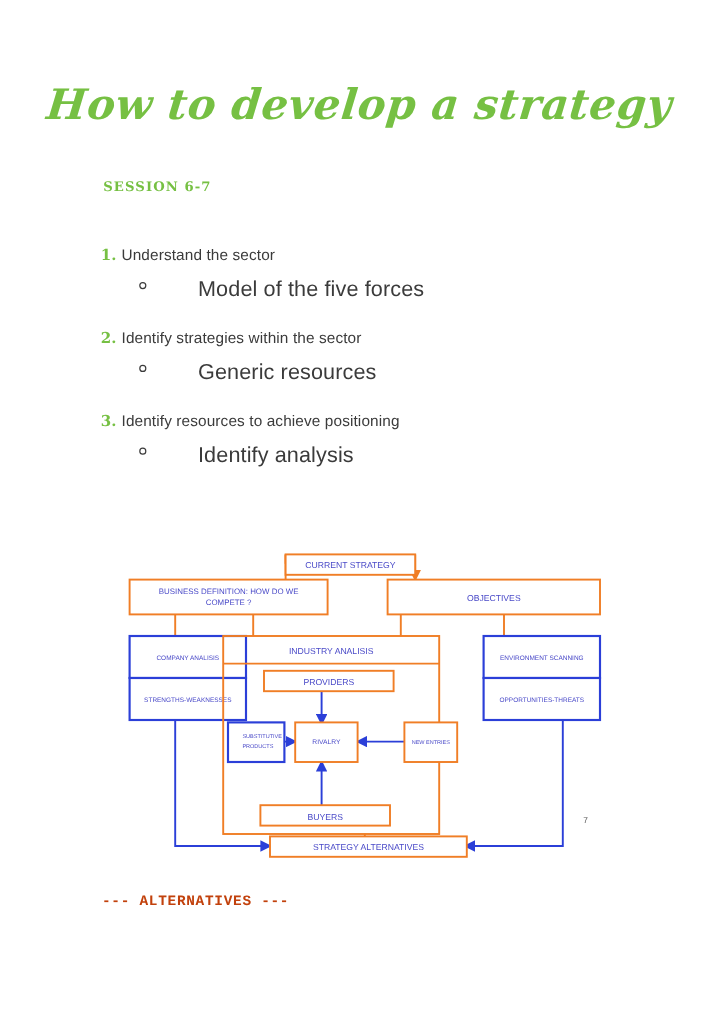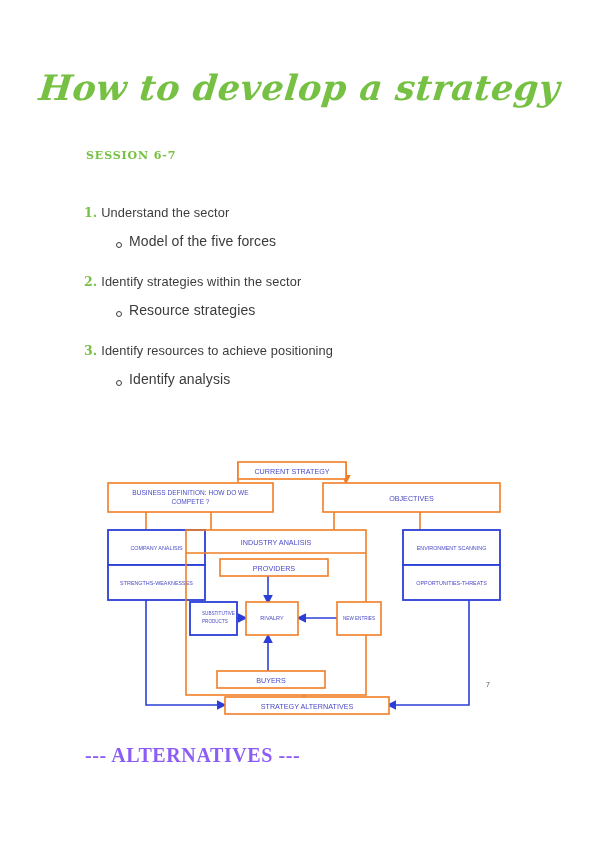--- a/index.html
+++ b/index.html
@@ -65,27 +65,28 @@
   .li-num {
     color: #76c043;
     font-weight: bold;
     font-family: "DejaVu Serif", serif;
     font-size: 12.5px;
     margin-right: 4px;
     min-width: 13px;
   }
   .li-sub {
     display: flex;
-    align-items: flex-end;
-    font-size: 14px;
+    align-items: center;
+    font-size: 18px;
     color: #3b3b3b;
     line-height: 20px;
     margin-top: 8px;
     margin-left: 32px;
     letter-spacing: 0.1px;
+    gap: 36px;
   }
   .sub-bullet {
     display: inline-block;
     width: 4px;
     height: 4px;
     border: 1.2px solid #3b3b3b;
     border-radius: 50%;
     margin-right: 7px;
     position: relative;
     top: -3px;
@@ -112,23 +113,23 @@
     top: 681px;
     font-size: 7px;
     color: #555555;
     font-family: "Liberation Sans", sans-serif;
   }
 
   .alternatives {
     position: absolute;
     left: 85px;
     top: 744px;
-    color: #8b5cf6;
-    font-family: Liberation Serif, serif;
-    font-size: 20px;
+    color: #c2410c;
+    font-family: Liberation Mono, monospace;
+    font-size: 12px;
     font-weight: bold;
     letter-spacing: 0.6px;
   }
 </style>
 </head>
 <body>
 
 <div class="page-title">How to develop a strategy</div>
 
 <div class="session-heading">SESSION 6-7</div>
@@ -146,21 +147,21 @@
     </div>
   </div>
 
   <div class="outline-group">
     <div class="li-main">
       <span class="li-num">2.</span>
       <span>Identify strategies within the sector</span>
     </div>
     <div class="li-sub">
       <span class="sub-bullet"></span>
-      <span>Resource strategies</span>
+      <span>Generic resources</span>
     </div>
   </div>
 
   <div class="outline-group">
     <div class="li-main">
       <span class="li-num">3.</span>
       <span>Identify resources to achieve positioning</span>
     </div>
     <div class="li-sub">
       <span class="sub-bullet"></span>

